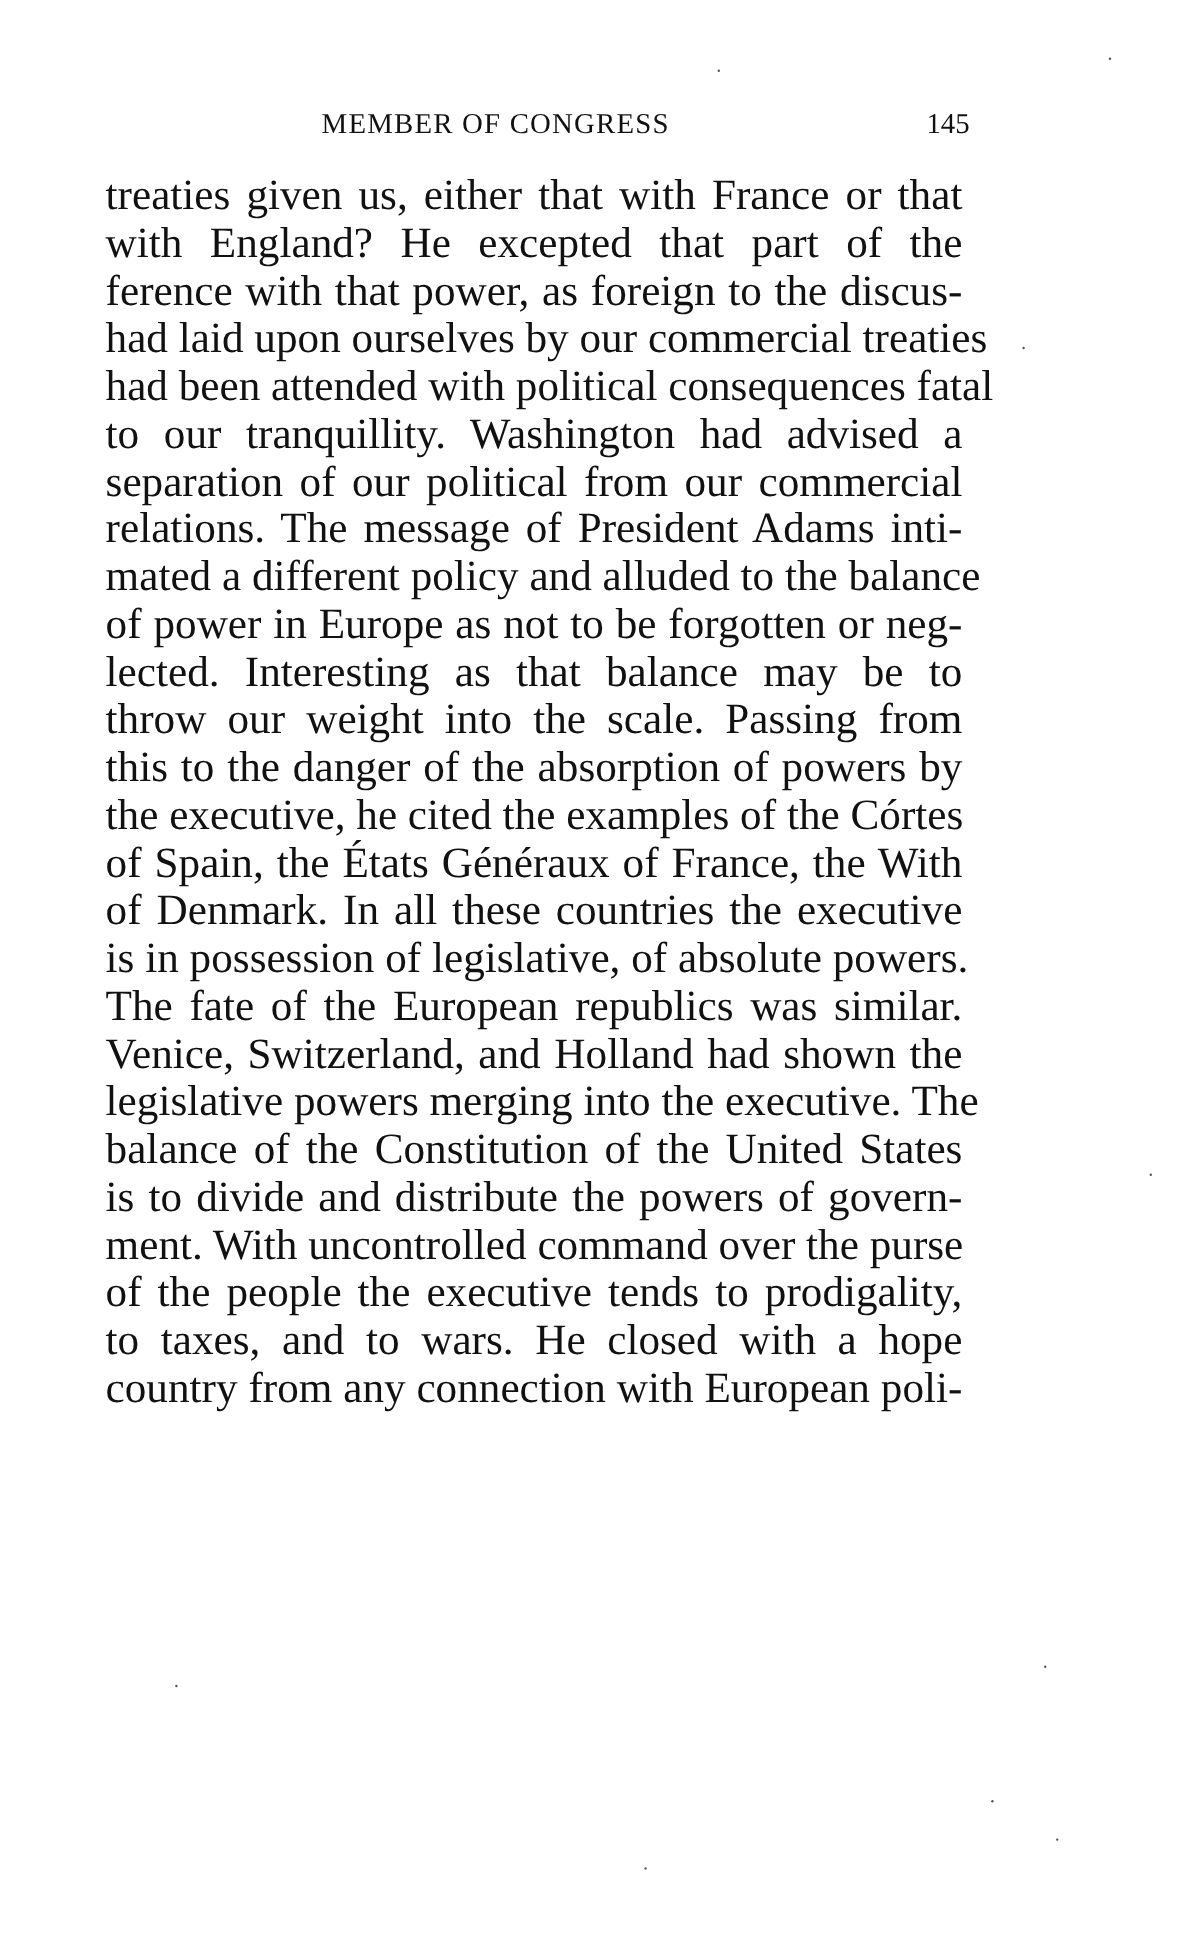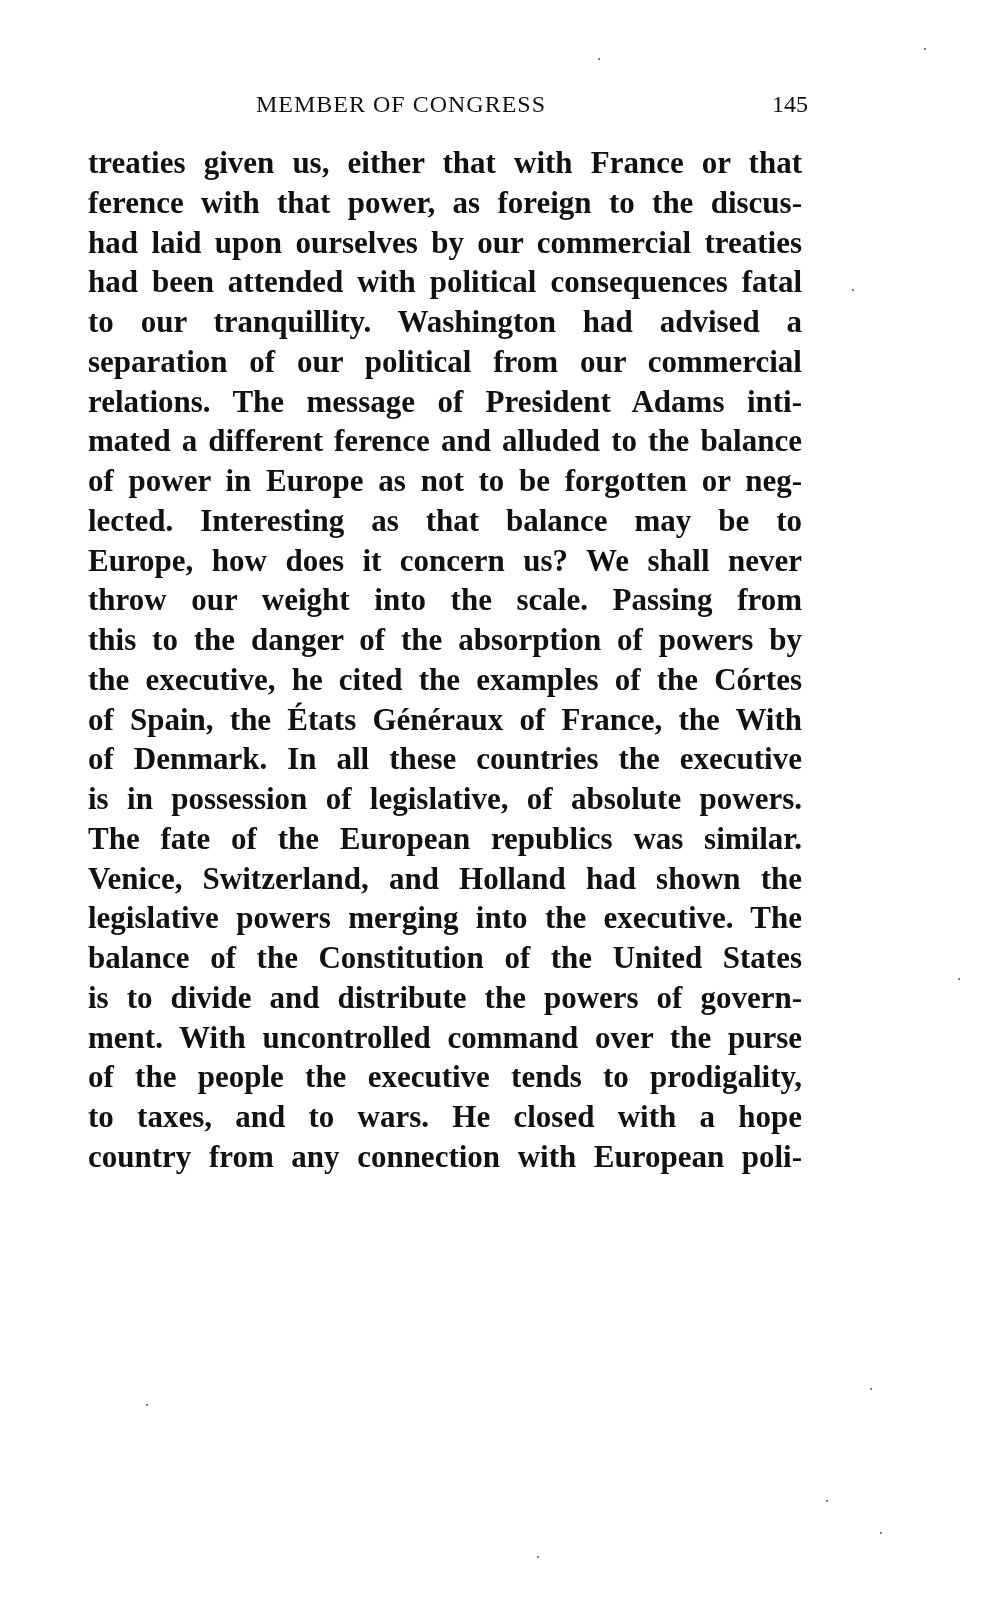--- a/index.html
+++ b/index.html
@@ -22,21 +22,21 @@
     }
     .running-head {
       position: absolute;
       top: 86px;
       left: 88px;
       width: 720px;
       height: 36px;
     }
     .running-title {
       position: absolute;
-      left: 168px;
+      left: 180px;
       top: 0;
       font-size: 24px;
       letter-spacing: 1px;
       line-height: 36px;
     }
     .page-number {
       position: absolute;
       right: 0;
       top: 0;
       font-size: 24px;
@@ -46,26 +46,25 @@
     .body-text {
       position: absolute;
       top: 143px;
       left: 88px;
       width: 714px;
     }
     .line {
       display: block;
       height: 39.75px;
       line-height: 39.75px;
-      font-size: 31px;
+      font-size: 36px;
       text-align: justify;
       text-align-last: justify;
       white-space: nowrap;
       overflow: visible;
-      font-weight: bold;
     }
     .line.last {
       text-align-last: justify;
     }
     .speck {
       position: absolute;
       width: 2px;
       height: 2px;
       background: #555;
       border-radius: 1px;
@@ -75,30 +74,30 @@
 <body>
 
 <div class="page">
   <div class="running-head">
     <span class="running-title">MEMBER OF CONGRESS</span>
     <span class="page-number">145</span>
   </div>
 
   <div class="body-text" id="body-text">
       <span class="line">treaties given us, either that with France or that</span>
+      <span class="line">with England? He excepted that part of the</span>
       <span class="line">ference with that power, as foreign to the discus-</span>
       <span class="line">had laid upon ourselves by our commercial treaties</span>
       <span class="line">had been attended with political consequences fatal</span>
       <span class="line">to our tranquillity. Washington had advised a</span>
       <span class="line">separation of our political from our commercial</span>
       <span class="line">relations. The message of President Adams inti-</span>
-      <span class="line">mated a different ference and alluded to the balance</span>
+      <span class="line">mated a different policy and alluded to the balance</span>
       <span class="line">of power in Europe as not to be forgotten or neg-</span>
       <span class="line">lected. Interesting as that balance may be to</span>
-      <span class="line">Europe, how does it concern us? We shall never</span>
       <span class="line">throw our weight into the scale. Passing from</span>
       <span class="line">this to the danger of the absorption of powers by</span>
       <span class="line">the executive, he cited the examples of the Córtes</span>
       <span class="line">of Spain, the États Généraux of France, the With</span>
       <span class="line">of Denmark. In all these countries the executive</span>
       <span class="line">is in possession of legislative, of absolute powers.</span>
       <span class="line">The fate of the European republics was similar.</span>
       <span class="line">Venice, Switzerland, and Holland had shown the</span>
       <span class="line">legislative powers merging into the executive. The</span>
       <span class="line">balance of the Constitution of the United States</span>

